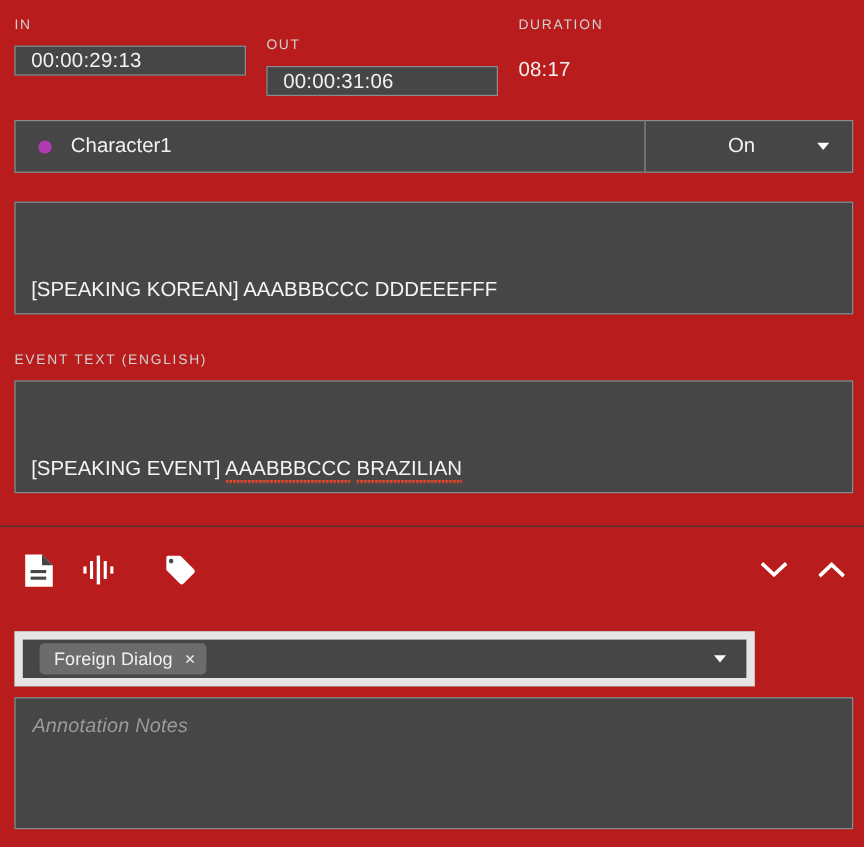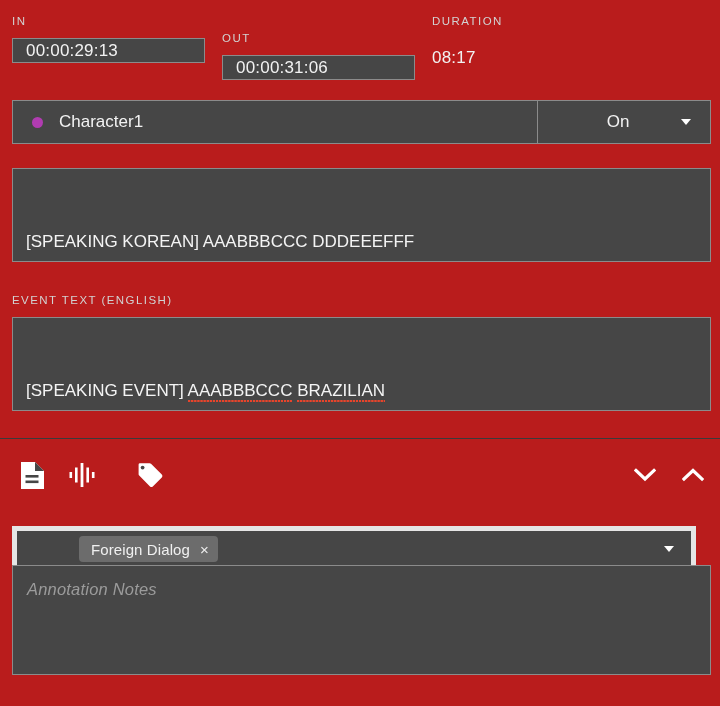--- a/index.html
+++ b/index.html
@@ -174,27 +174,26 @@
   .tb-doc  { left: 12px; }
   .tb-wave { left: 62px; }
   .tb-tag  { left: 130px; }
   .tb-chev-down { left: 625px; }
   .tb-chev-up   { left: 673px; }
 
   
   .tags-field {
     position: absolute;
     left: 12px; top: 526px;
-    width: 684px; height: 46px;
-    border: 5px solid #e5e5e5;
-    background: #464646;
-    box-sizing: border-box;
-    display: flex;
-    align-items: center;
-    padding-left: 48px;
+    width: 617px; height: 46px;
+    border: 7px solid #e5e5e5;
+    background: #464646;
+    box-sizing: border-box;
+    display: flex;
+    align-items: center;
   }
   .chip {
     margin-left: 14px;
     height: 26px;
     background: #6c6c6c;
     border-radius: 4px;
     display: inline-flex;
     align-items: center;
     padding: 0 9px 0 12px;
   }
@@ -215,21 +214,21 @@
     margin-right: 17px;
     width: 0; height: 0;
     border-left: 5.5px solid transparent;
     border-right: 5.5px solid transparent;
     border-top: 6px solid #ffffff;
   }
 
   
   .notes-field {
     position: absolute;
-    left: 12px; top: 565px;
+    left: 12px; top: 581px;
     width: 699px; height: 110px;
     border: 1px solid #8b8b8b;
     background: #464646;
     box-sizing: border-box;
     padding: 14px 14px 0 14px;
   }
   .notes-placeholder {
     font-size: 16.5px;
     font-style: italic;
     color: #9b9b9b;

